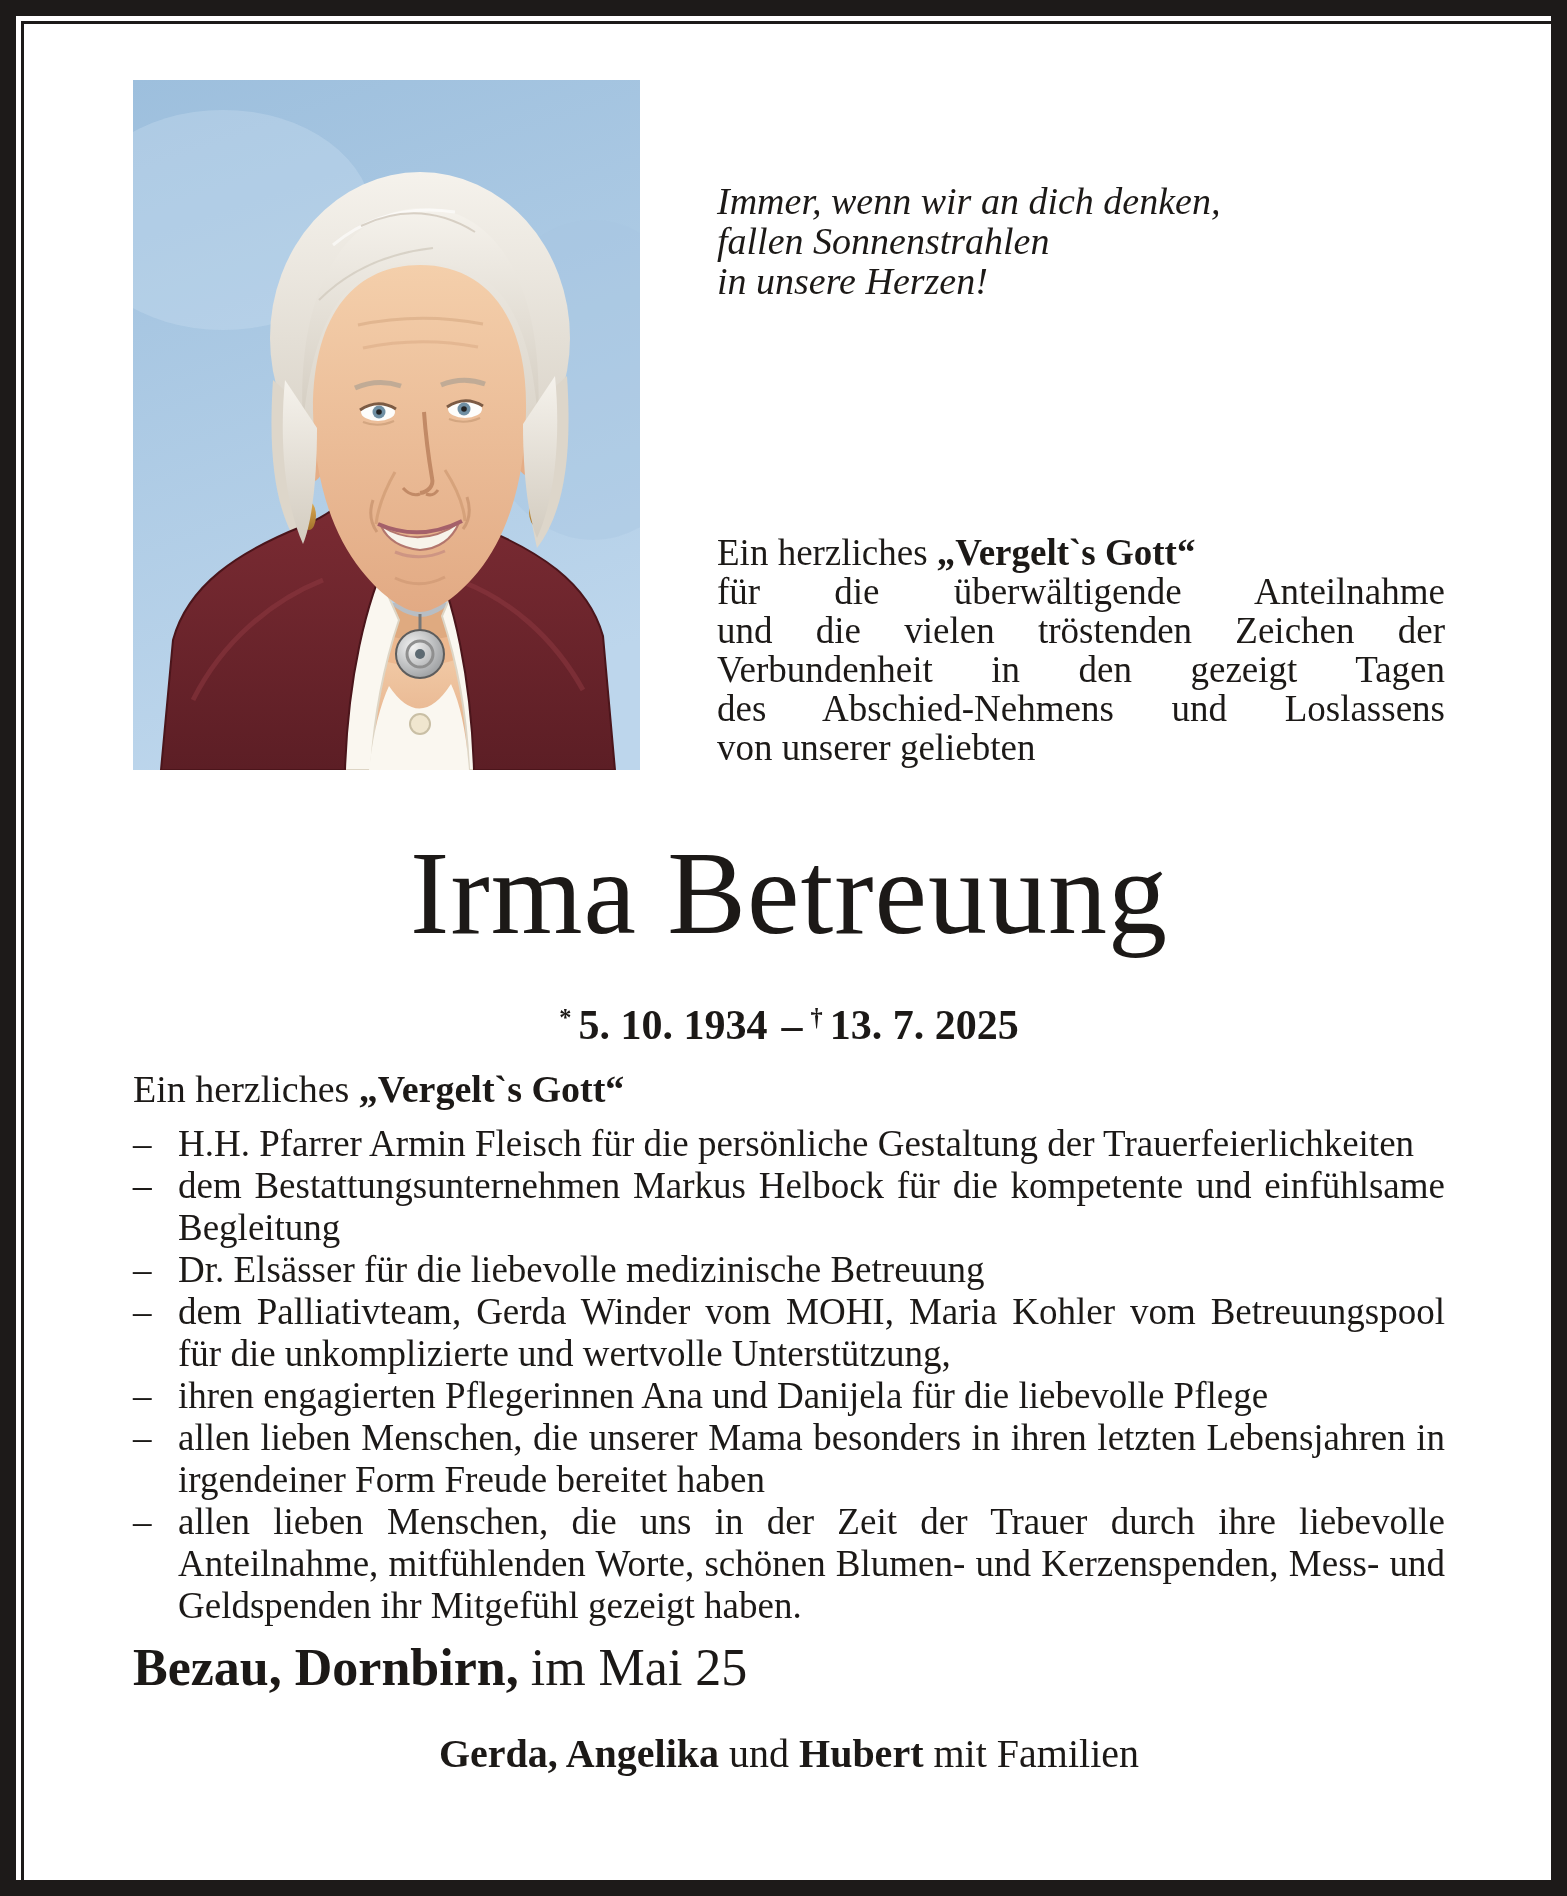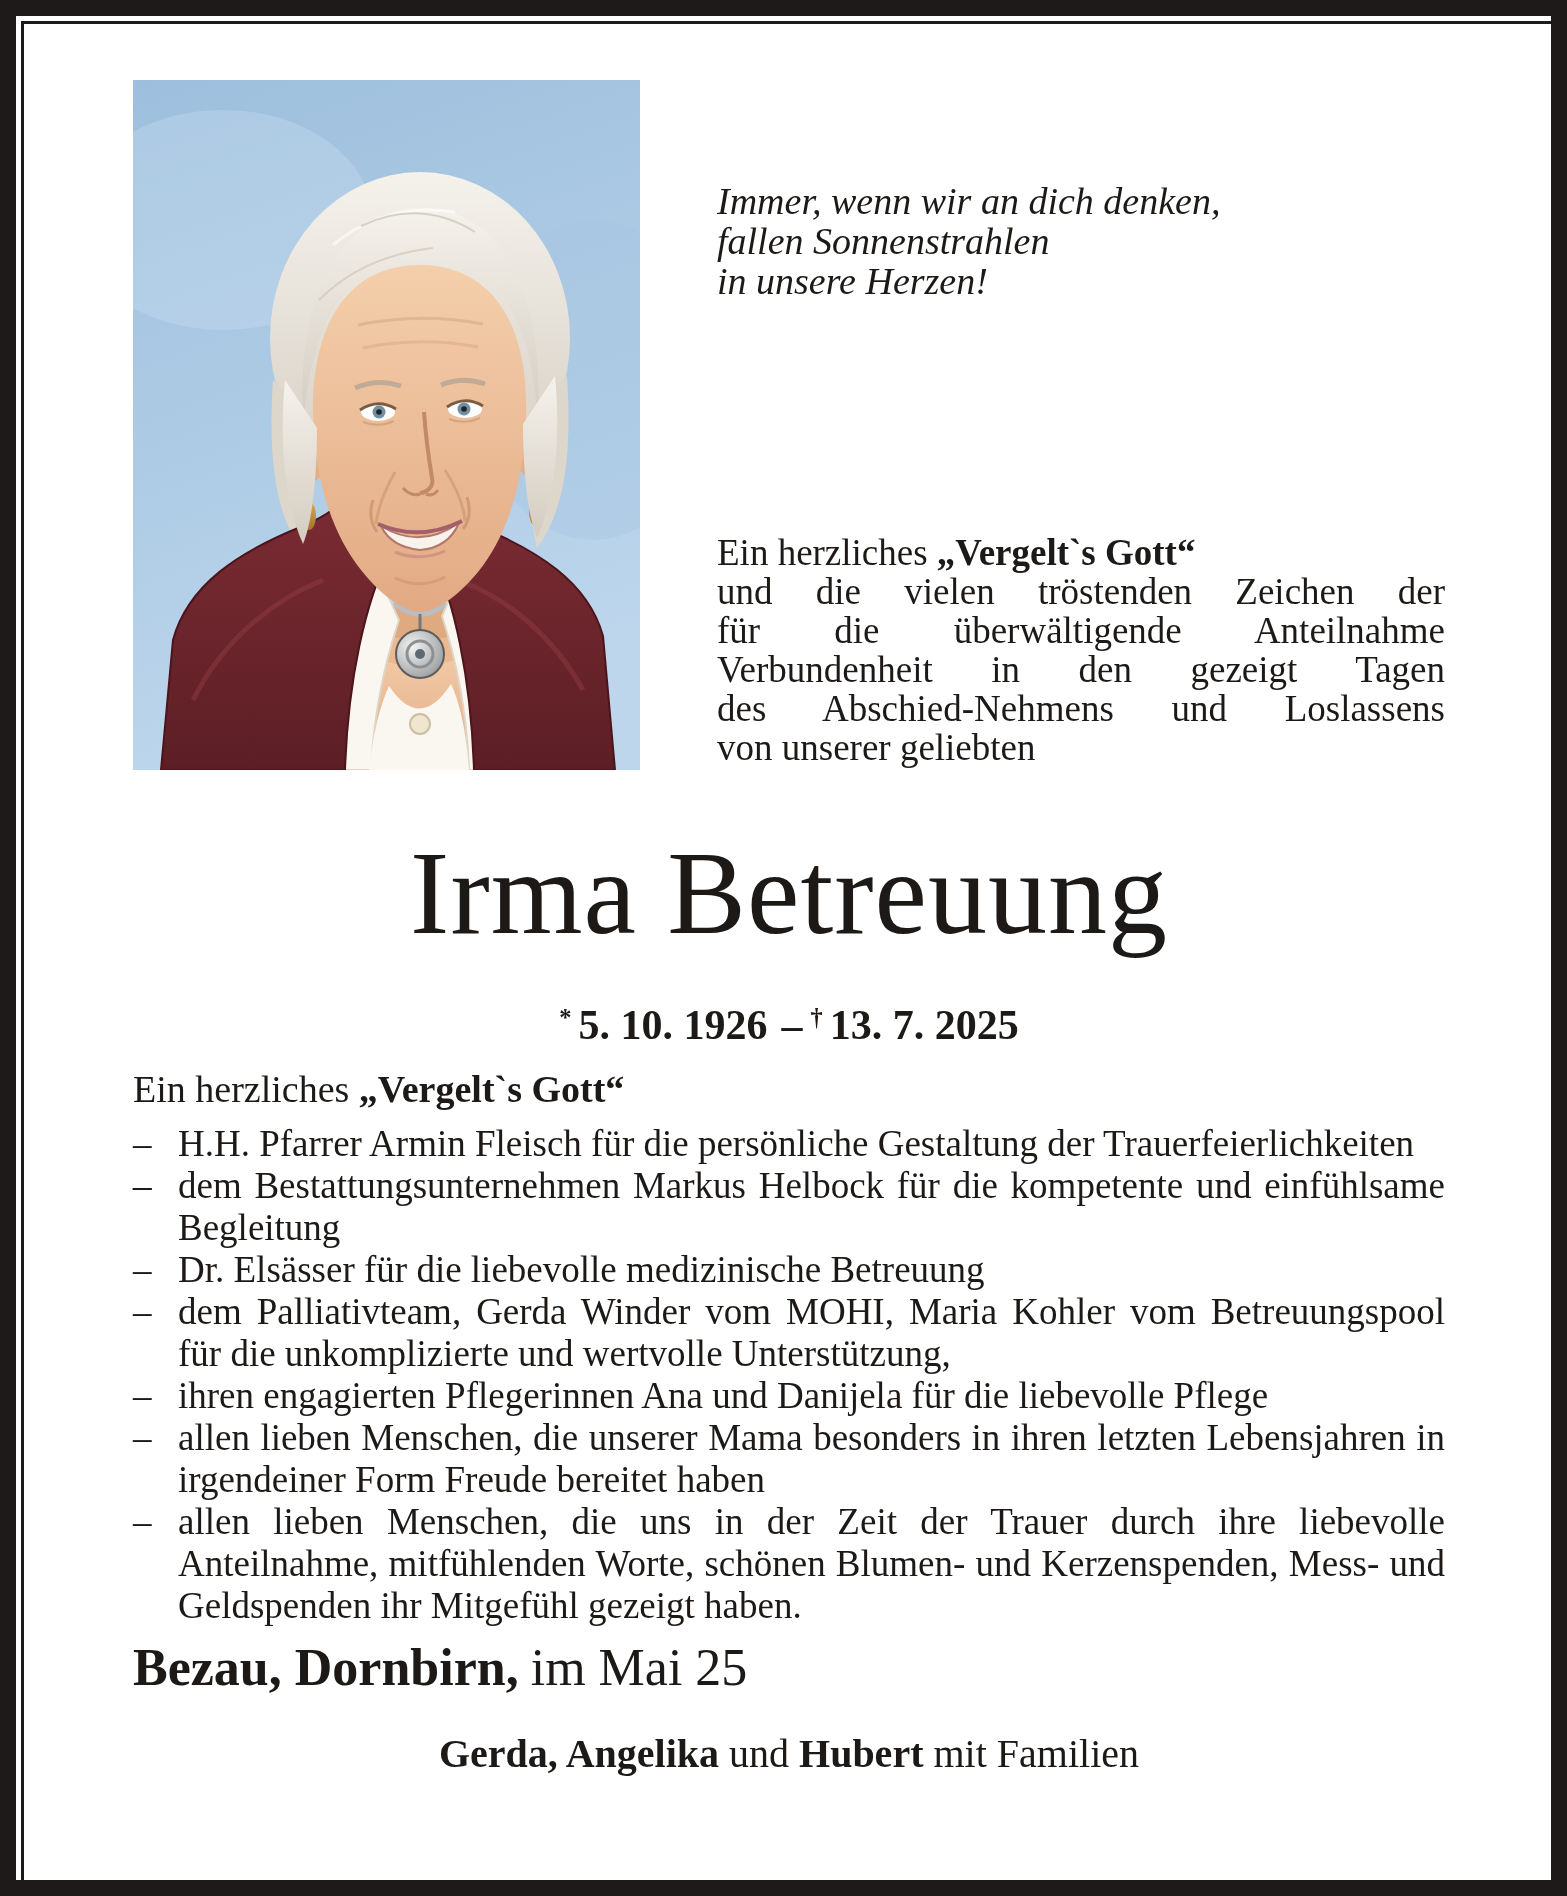--- a/index.html
+++ b/index.html
@@ -193,33 +193,33 @@
       <p class="motto">
         <span>Immer, wenn wir an dich denken,</span><br>
         <span>fallen Sonnenstrahlen</span><br>
         <span>in unsere Herzen!</span>
       </p>
 
       <div class="intro">
         <div class="intro-line">
           <span>Ein herzliches </span><span class="b">„Vergelt`s Gott“</span>
         </div>
+        <div class="intro-line stretch">für die überwältigende Anteilnahme</div>
         <div class="intro-line stretch">und die vielen tröstenden Zeichen der</div>
-        <div class="intro-line stretch">für die überwältigende Anteilnahme</div>
         <div class="intro-line stretch">Verbundenheit in den gezeigt Tagen</div>
         <div class="intro-line stretch">des Abschied-Nehmens und Loslassens</div>
         <div class="intro-line">von unserer geliebten</div>
       </div>
     </div>
   </div>
 
   <h1 class="name">Irma Betreuung</h1>
 
   <p class="dates">
-    <sup>*</sup><span>5. 10. 1926</span><span class="dash">–</span><sup>†</sup><span>13. 7. 2025</span>
+    <sup>*</sup><span>5. 10. 1934</span><span class="dash">–</span><sup>†</sup><span>13. 7. 2025</span>
   </p>
 
   <p class="thanks-heading">
     <span>Ein herzliches </span><span class="b">„Vergelt`s Gott“</span>
   </p>
 
   <ul class="thanks-list">
     <li><span class="marker">–</span><span>H.H. Pfarrer Armin Fleisch für die persönliche Gestaltung der Trauerfeier­lichkeiten</span></li>
     <li><span class="marker">–</span></li>
     <li><span class="marker">–</span><span>dem Bestattungsunternehmen Markus Helbock für die kompetente und einfühlsame Begleitung</span></li>

